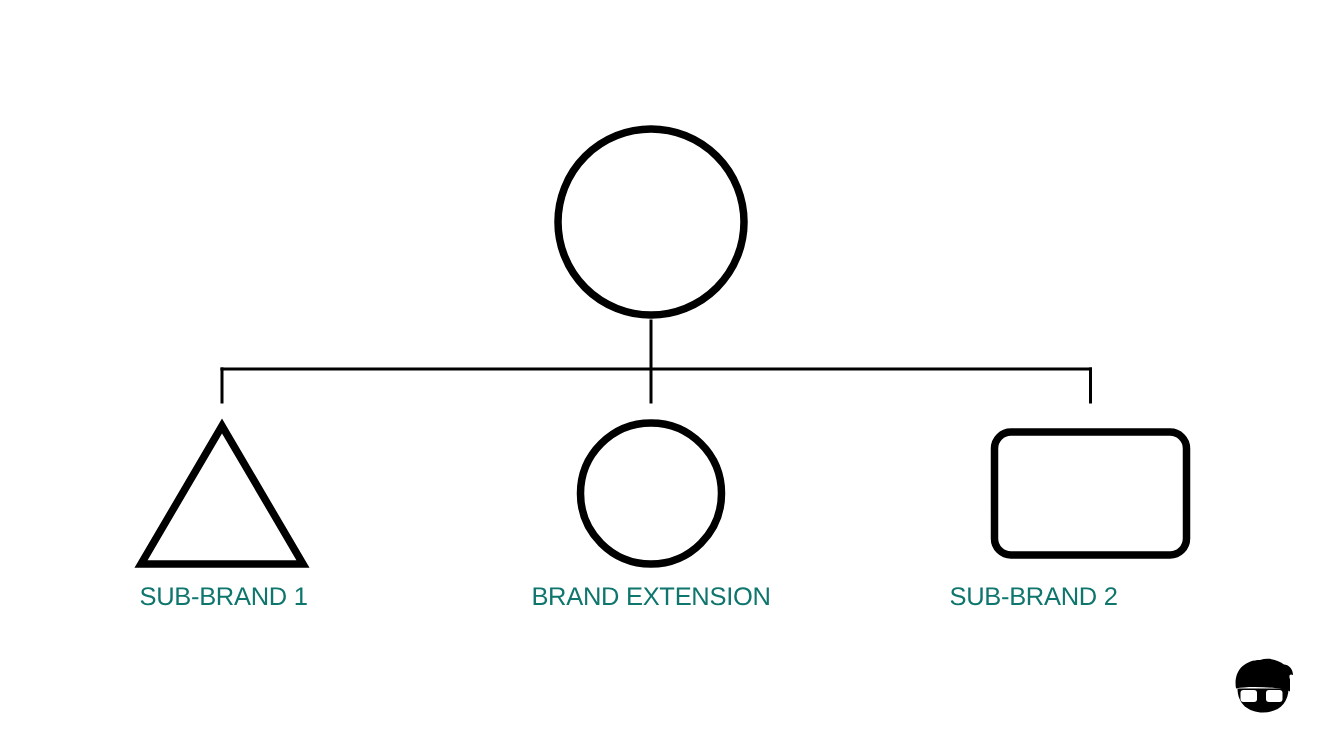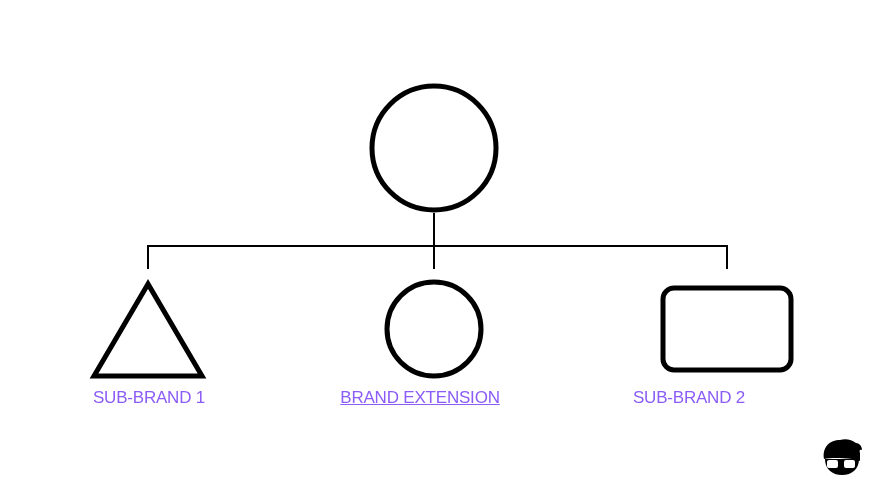--- a/index.html
+++ b/index.html
@@ -1,38 +1,38 @@
 <!DOCTYPE html>
 <html><head>
   <meta charset="utf-8">
   <style>
     html, body { margin: 0; padding: 0; background: #ffffff; }
     body { width: 883px; height: 493px; position: relative; overflow: hidden; font-family: "Liberation Sans", sans-serif; }
     svg.diagram { position: absolute; left: 0; top: 0; }
-    .label { position: absolute; font-family: "Liberation Sans", sans-serif; font-size: 17px; color: #8b5cf6; white-space: nowrap; transform: translateX(-50%); letter-spacing: -0.2px; }
+    .label { position: absolute; font-family: "Liberation Sans", sans-serif; font-size: 17px; color: #0f766e; white-space: nowrap; transform: translateX(-50%); letter-spacing: -0.2px; }
     .mascot { position: absolute; left: 818px; top: 437px; width: 48px; height: 40px; }
   </style>
 </head>
 <body>
 
 <svg class="diagram" width="883" height="493" viewBox="0 0 883 493" xmlns="http://www.w3.org/2000/svg">
   <g stroke="#000" stroke-width="2" fill="none">
     <line x1="434" y1="213" x2="434" y2="269"></line>
     <line x1="147" y1="246" x2="728" y2="246"></line>
     <line x1="148" y1="245" x2="148" y2="269"></line>
     <line x1="727" y1="245" x2="727" y2="269"></line>
   </g>
   <circle cx="434" cy="148" r="62" stroke="#000" stroke-width="5" fill="#fff"></circle>
   <polygon points="148,284 94,376 202,376" stroke="#000" stroke-width="5" fill="#fff" stroke-linejoin="miter"></polygon>
   <circle cx="434" cy="329" r="47" stroke="#000" stroke-width="5" fill="#fff"></circle>
   <rect x="663" y="288" width="128" height="82" rx="11" ry="11" stroke="#000" stroke-width="5" fill="#fff"></rect>
 </svg>
 
 <div class="label" style="left:149px; top:388px;">SUB-BRAND 1</div>
-<div class="label" style="left:420px; top:388px;text-decoration:underline;">BRAND EXTENSION</div>
+<div class="label" style="left:434px; top:388px;">BRAND EXTENSION</div>
 <div class="label" style="left:689px; top:388px;">SUB-BRAND 2</div>
 
 <svg class="mascot" viewBox="0 0 48 40" xmlns="http://www.w3.org/2000/svg">
   <path d="M6 22 C4 10 12 3 22 3 C28 1 34 3 38 6 C41 6 44 9 44 13 C42 12 41 13 42 16 L42 24 C36 21 14 20 6 22 Z" fill="#000"></path>
   <path d="M7 22 C7 32 14 38 24 38 C34 38 41 32 41 22 Z" fill="#000"></path>
   <rect x="9" y="23" width="11" height="8" rx="2" fill="#fff"></rect>
   <rect x="26" y="23" width="11" height="8" rx="2" fill="#fff"></rect>
   <rect x="20" y="24" width="6" height="2" fill="#000"></rect>
 </svg>
 

